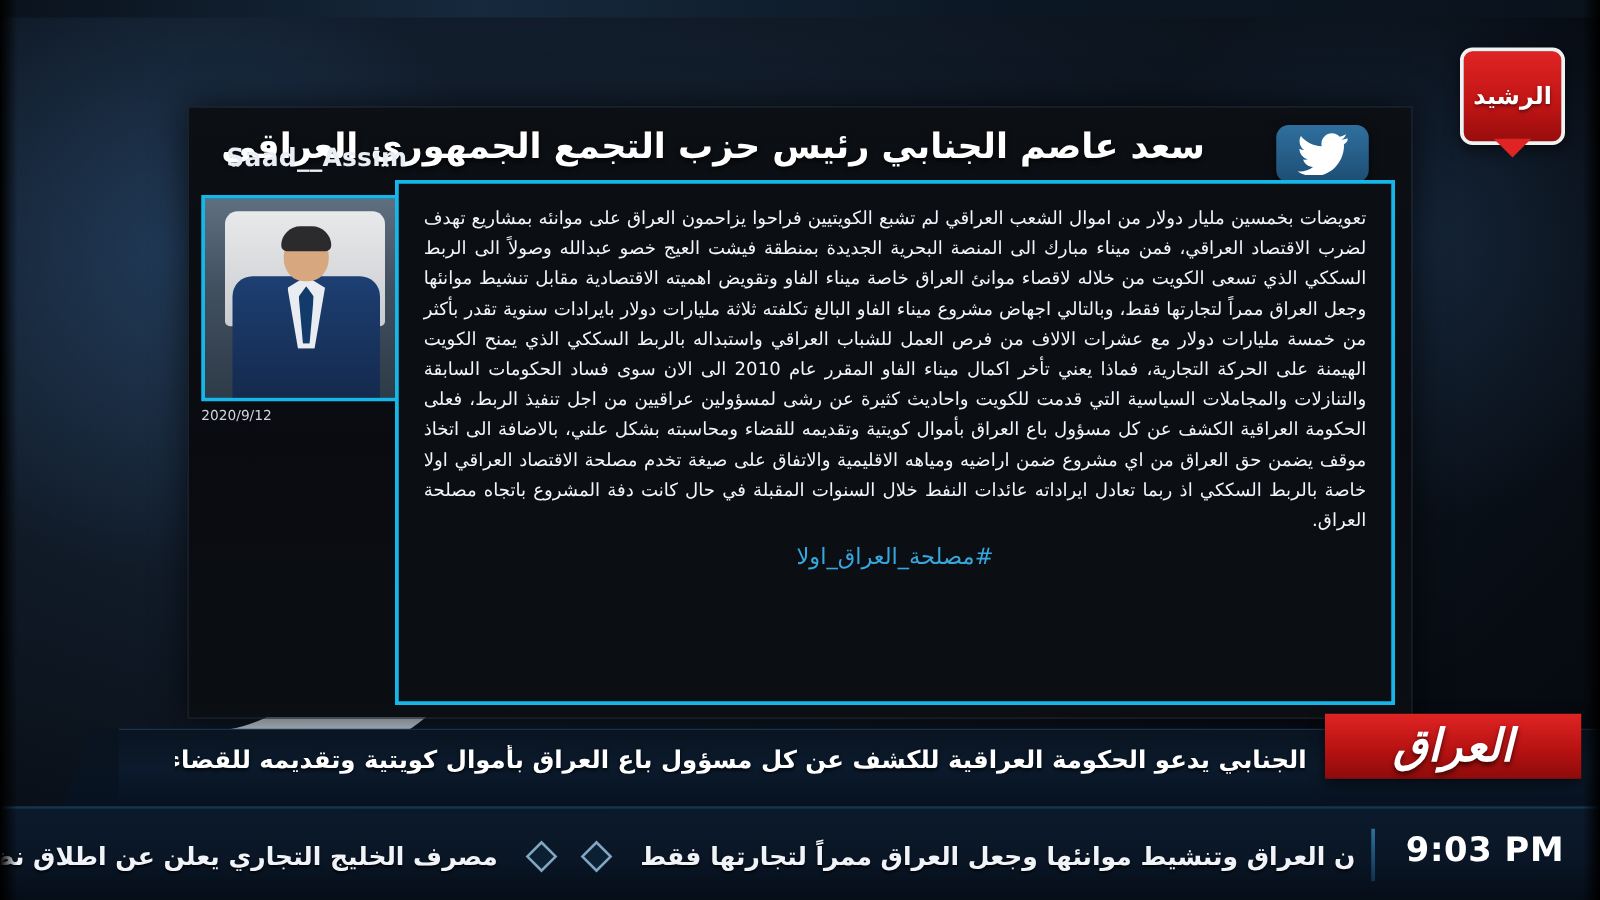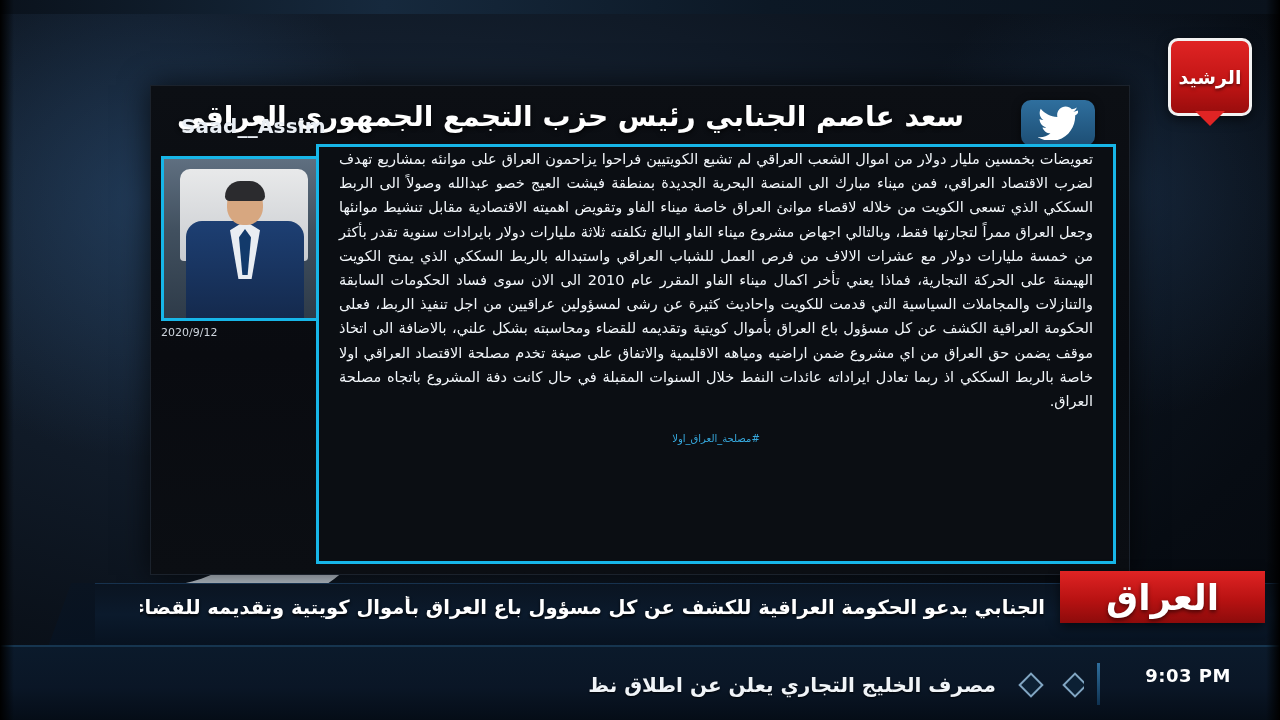--- a/index.html
+++ b/index.html
@@ -112,29 +112,29 @@
   .ph-date {
     position:absolute; left:10px; top:240px; width:160px; text-align:left;
     color:#cfd6de; font-size:11px; direction:ltr;
   }
 
   
   .tweet-box {
     position:absolute; left:165px; top:58px; width:800px; height:420px;
     border:3px solid #17b6e8;
     background:#0b0e13;
-    padding:0 20px 10px 20px;
+    padding:16px 20px 10px 20px;
   }
   .tweet-text {
     direction:rtl; text-align:justify;
     color:#f2f6fa; font-size:14.5px; line-height:24.2px;
     font-family:"DejaVu Sans", sans-serif;
   }
   .tweet-hash {
-    direction:rtl; text-align:center; color:#36a8dd; font-size:10px; margin-top:20px;
+    direction:rtl; text-align:center; color:#36a8dd; font-size:18px; margin-top:6px;
   }
 
   
   .lower-third {
     position:absolute; left:0; bottom:75px; width:1280px; height:62px;padding-left:32px;
   }
   .lt-bar {
     position:absolute; left:95px; right:0; top:0; height:62px;
     background:linear-gradient(180deg,#0a1421 0%,#0b1a2c 50%,#071220 100%);
     border-top:1px solid #17324e;
@@ -148,35 +148,36 @@
     position:absolute; right:235px; left:140px; top:13px;
     color:#ffffff; font-size:19.5px; font-weight:bold; direction:rtl;
     text-align:center; white-space:nowrap; overflow:hidden;
     text-shadow:0 2px 3px rgba(0,0,0,.85);
   }
   .lt-tag {
     position:absolute; right:15px; top:-12px; width:205px; height:52px;
     background:linear-gradient(180deg,#e02424 0%,#b81212 55%,#8d0b0b 100%);
     display:flex; align-items:center; justify-content:center;
     box-shadow:0 3px 10px rgba(0,0,0,.6);
+    font-style:italic;
   }
   .lt-tag span {
     color:#fff; font-size:36px; font-weight:bold; direction:rtl;
     text-shadow:0 2px 4px rgba(0,0,0,.6);
   }
 
   
   .ticker {
     position:absolute; left:0; bottom:0; width:1280px; height:75px;
     background:linear-gradient(180deg,#0b1a2b 0%,#0a1626 55%,#050d17 100%);
     border-top:2px solid #16354f;
   }
   .clock {
     position:absolute; right:12px; top:18px; width:160px; text-align:center;
-    color:#ffffff; font-size:18px; font-weight:bold; direction:ltr;
+    color:#ffffff; font-size:27px; font-weight:bold; direction:ltr;
     letter-spacing:.5px;
   }
   .clock-sep {
     position:absolute; right:180px; top:16px; width:3px; height:42px;
     background:linear-gradient(180deg,#2f6f9e,#0f3251);
   }
   .ticker-track {
     position:absolute; right:196px; left:0; top:16px; height:44px;
     overflow:hidden; direction:rtl;
   }
@@ -268,20 +269,21 @@
     <div class="lt-bar"></div>
     <div class="lt-text">الجنابي يدعو الحكومة العراقية للكشف عن كل مسؤول باع العراق بأموال كويتية وتقديمه للقضاء</div>
     <div class="lt-tag">
       <span>العراق</span>
     </div>
   </div>
 
   <div class="ticker">
     <div class="ticker-track">
       <div class="ticker-row">
+        <span class="ticker-item">ن العراق وتنشيط موانئها وجعل العراق ممراً لتجارتها فقط</span>
         <span class="diamond"></span>
         <span class="diamond"></span>
         <span class="ticker-item">مصرف الخليج التجاري يعلن عن اطلاق نظ</span>
 
       </div>
     </div>
     <div class="clock-sep"></div>
     <div class="clock">9:03 PM</div>
   </div>
 

